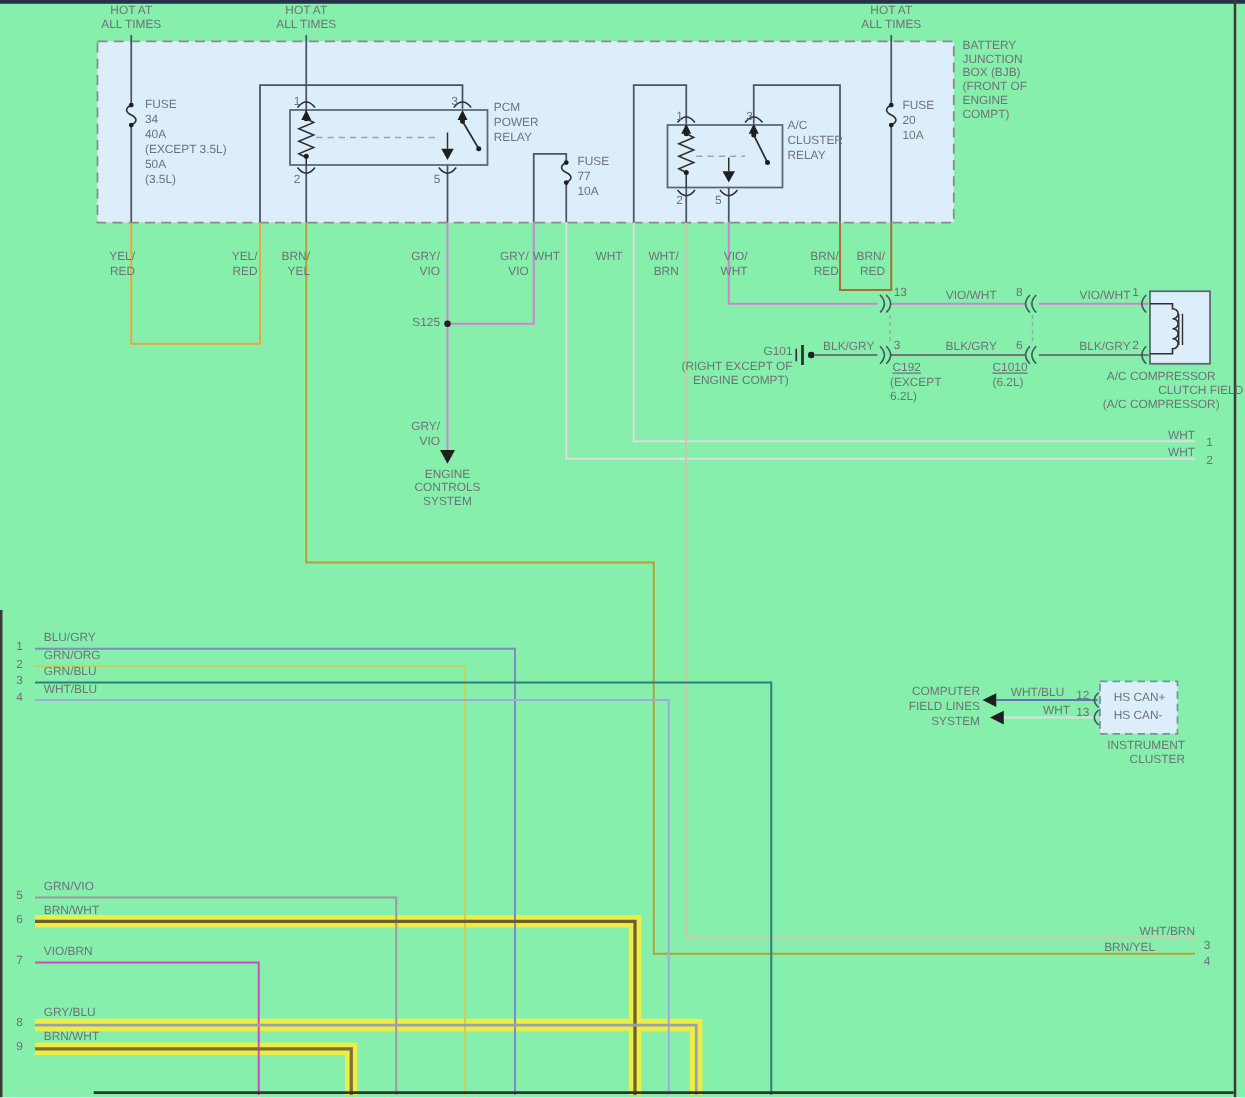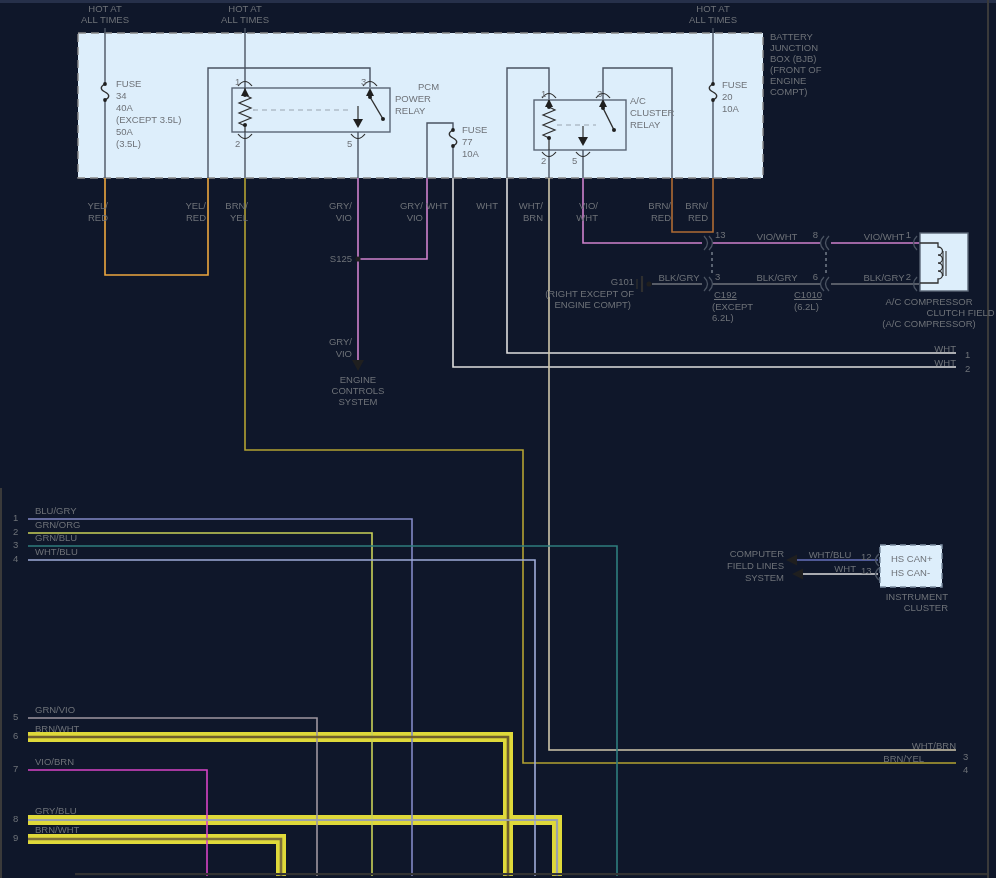--- a/index.html
+++ b/index.html
@@ -1,16 +1,16 @@
 <!DOCTYPE html>
 <html><head>
 <meta charset="utf-8">
 <style>
   html,body{margin:0;padding:0;background:#fff;}
-  #stage{position:relative;width:996px;height:878px;background:#0f172a;overflow:hidden;
+  #stage{position:relative;width:996px;height:878px;background:#86efac;overflow:hidden;
          font-family:"Liberation Sans",sans-serif;}
   #wires{position:absolute;left:0;top:0;}
   .t{position:absolute;font-size:9.5px;line-height:11.5px;color:#6e7278;white-space:nowrap;}
   .r{transform:translateX(-100%);}
   .c{transform:translateX(-50%);}
   .u{text-decoration:underline;}
 </style>
 </head>
 <body>
 
@@ -186,21 +186,21 @@
 <div class="t" style="left:116px;top:90px">34</div>
 <div class="t" style="left:116px;top:102px">40A</div>
 <div class="t" style="left:116px;top:114px">(EXCEPT 3.5L)</div>
 <div class="t" style="left:116px;top:126px">50A</div>
 <div class="t" style="left:116px;top:138px">(3.5L)</div>
 
 <div class="t" style="left:235px;top:76px">1</div>
 <div class="t" style="left:361px;top:76px">3</div>
 <div class="t" style="left:235px;top:138px">2</div>
 <div class="t" style="left:347px;top:138px">5</div>
-<div class="t" style="left:418px;top:81px">PCM</div>
+<div class="t" style="left:395px;top:81px">PCM</div>
 <div class="t" style="left:395px;top:93px">POWER</div>
 <div class="t" style="left:395px;top:105px">RELAY</div>
 
 <div class="t" style="left:541px;top:88px">1</div>
 <div class="t" style="left:597px;top:88px">3</div>
 <div class="t" style="left:541px;top:155px">2</div>
 <div class="t" style="left:572px;top:155px">5</div>
 <div class="t" style="left:630px;top:95px">A/C</div>
 <div class="t" style="left:630px;top:107px">CLUSTER</div>
 <div class="t" style="left:630px;top:119px">RELAY</div>

